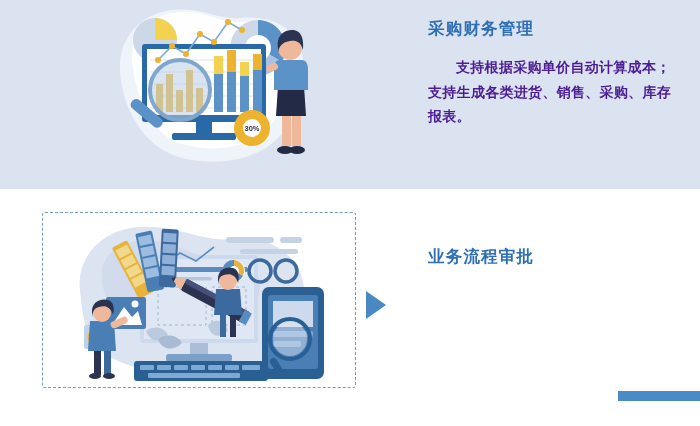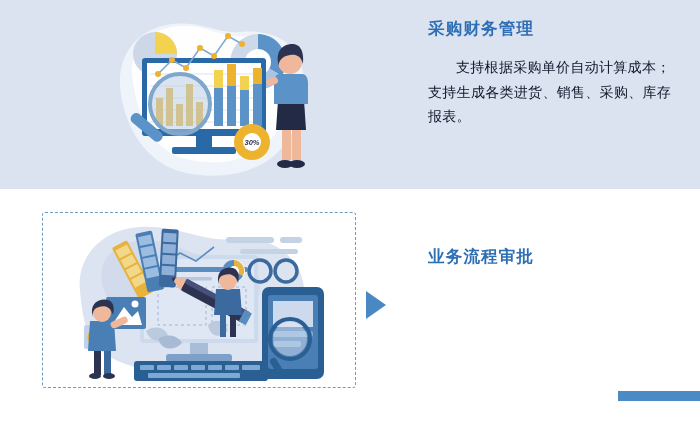--- a/index.html
+++ b/index.html
@@ -12,21 +12,21 @@
   }
   .page{position:relative;width:700px;height:426px;overflow:hidden;}
 
   
   .section-one{
     position:absolute;left:0;top:0;width:700px;height:189px;
     background:#dbe3f0;
     overflow:hidden;
   }
   .illus-one{
-    position:absolute;left:110px;top:14px;width:205px;height:168px;font-style:italic;
+    position:absolute;left:110px;top:0;width:205px;height:168px;
   }
   .text-one{
     position:absolute;left:428px;top:18px;width:255px;
   }
 
   
   .section-two{
     position:absolute;left:0;top:189px;width:700px;height:237px;
     background:#ffffff;
     overflow:hidden;
@@ -60,26 +60,26 @@
     font-size:16.5px;
     font-weight:bold;
     color:#2e6eb5;
     letter-spacing:1.2px;
     line-height:1.3;
     margin:0 0 16px 0;
     white-space:nowrap;
   }
   .body-text{
     font-size:14px;
-    color:#0f172a;
+    color:#4c1d95;
     line-height:1.72;
     margin:0;
     text-indent:28px;
     letter-spacing:0.3px;
-    font-weight:400;
+    font-weight:700;
   }
   .text-two .heading{margin-bottom:18px;}
   svg{display:block;}
 </style>
 </head>
 <body>
 
 <div class="page">
 
   <div class="section-one">

